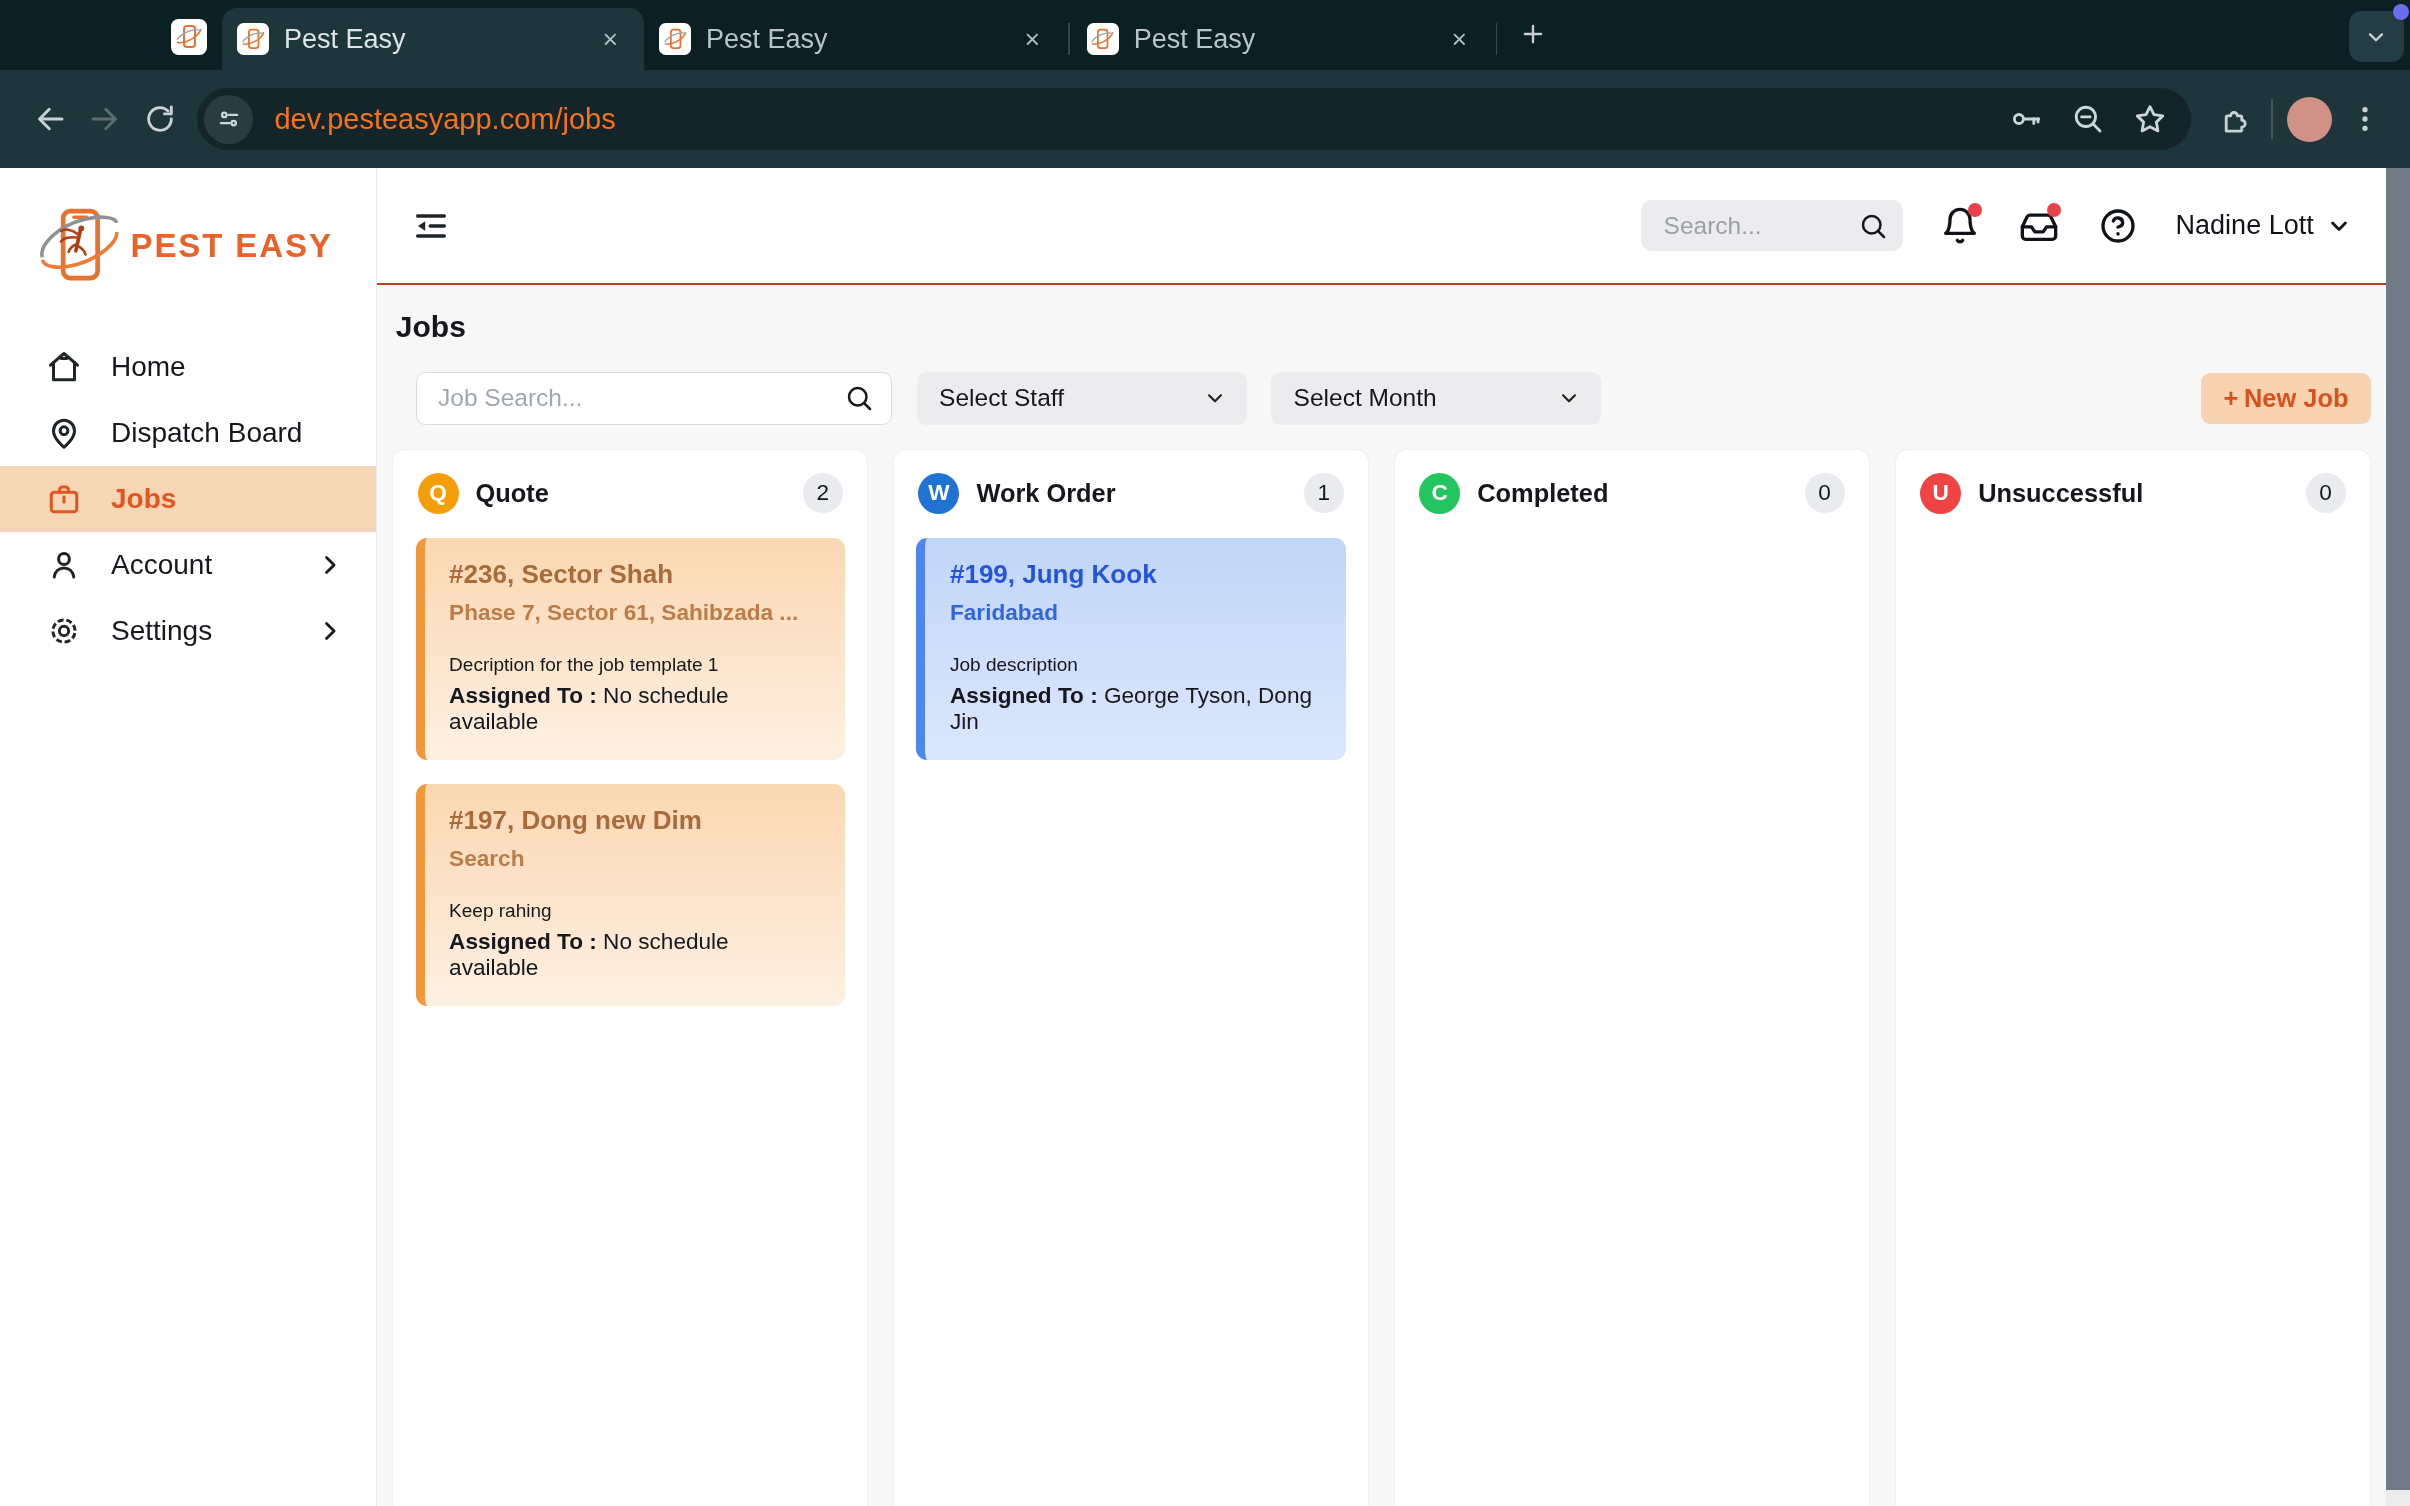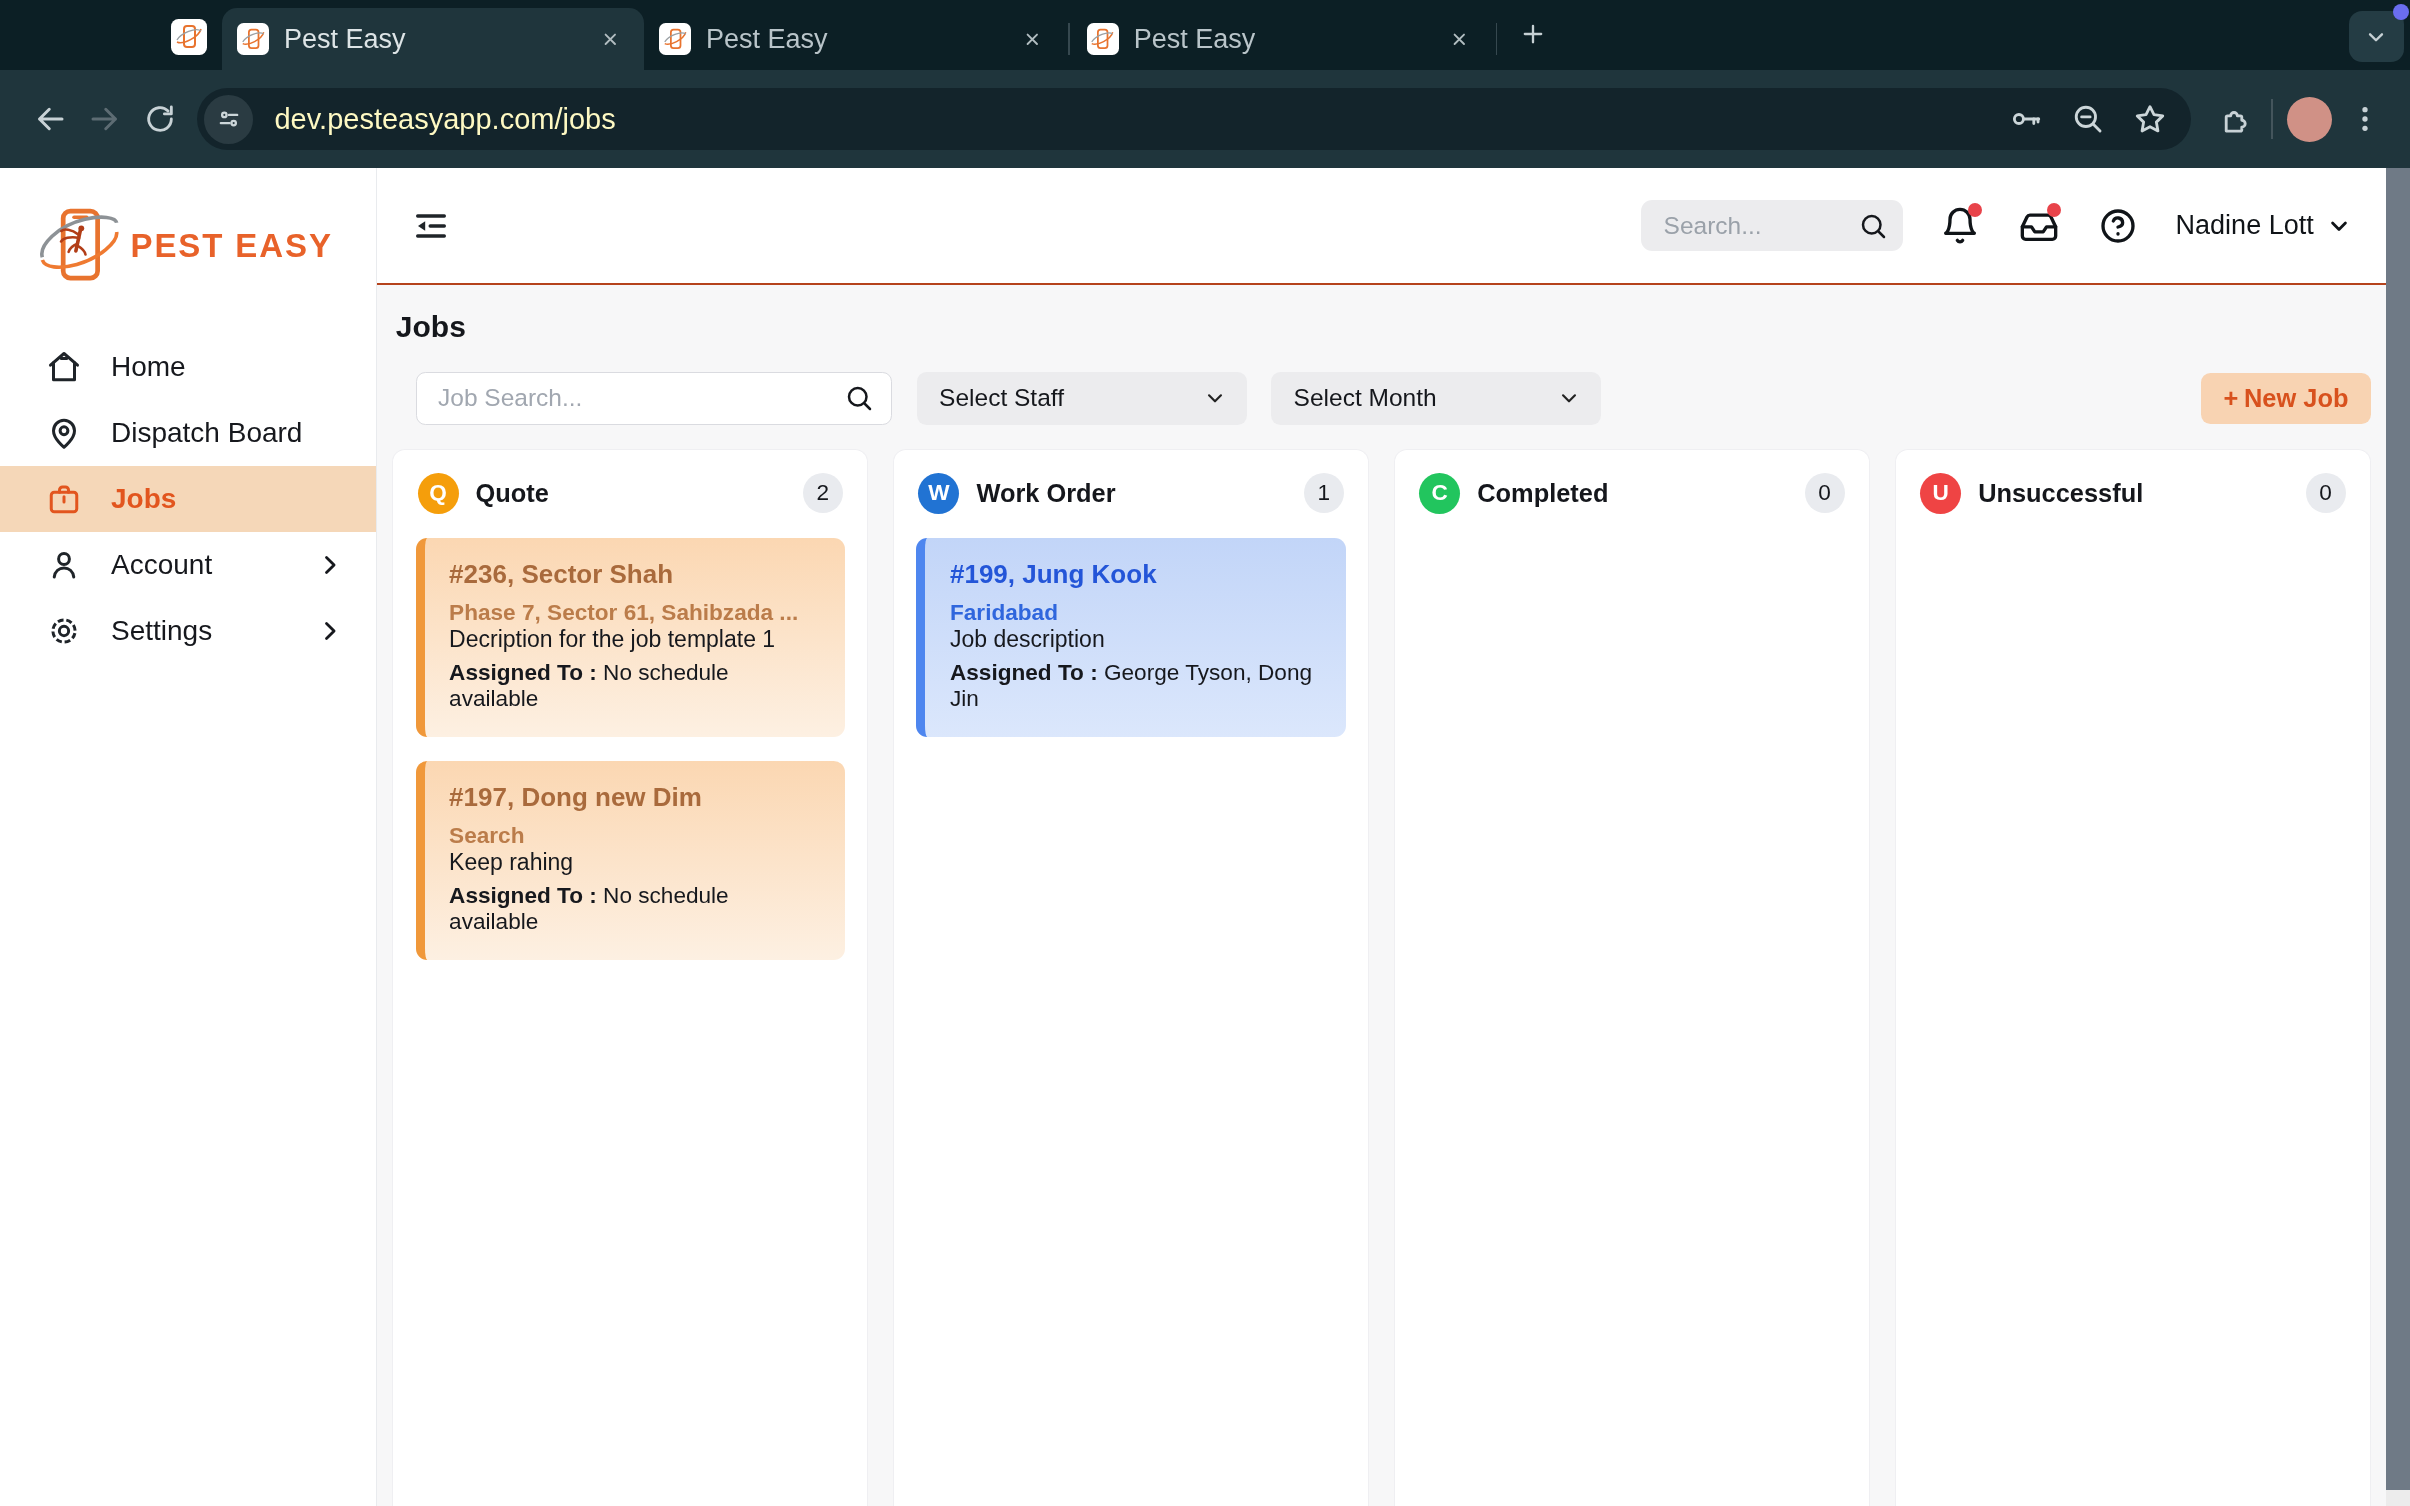--- a/index.html
+++ b/index.html
@@ -24,21 +24,21 @@
   .newtab-btn { width:49px; height:49px; margin:0 0 11.3px 9.4px; color:#c6d0d4; display:grid; place-items:center; border-radius:50%; }
   .tabsearch-btn { position:absolute; right:7.5px; top:11.3px; width:55px; height:51px; border-radius:13px; background:#243c44; color:#c6d0d4; display:grid; place-items:center; }
   .indigo-dot { position:absolute; right:1.9px; top:3.8px; width:16px; height:16px; border-radius:50%; background:#6a6df0; }
 
   
   .toolbar { height:98px; background:#1f353c; display:flex; align-items:center; padding:0 19px 0 22.6px; }
   .tb-btn { width:55px; height:55px; display:grid; place-items:center; color:#c8d2d6; flex:none; }
   .tb-btn.disabled { color:#5d6c73; }
   .addressbar { flex:1; height:62px; background:#13242b; border-radius:31px; display:flex; align-items:center; padding:0 24.5px 0 7.5px; margin:0 15px 0 9.4px; min-width:0; }
   .site-btn { width:49px; height:49px; border-radius:50%; background:#2a3b42; color:#ccd6d9; display:grid; place-items:center; flex:none; }
-  .url { font-size:29px; color:#fef9c3; margin-left:21px; white-space:nowrap; }
+  .url { font-size:29px; color:#f97316; margin-left:21px; white-space:nowrap; }
   .addr-right { margin-left:auto; display:flex; align-items:center; gap:28px; color:#ccd6d9; }
   .tb-sep { width:1.9px; height:40px; background:#44555c; margin:0 9.4px; flex:none; }
   .avatar { width:45px; height:45px; border-radius:50%; background:#d09186; flex:none; }
 
   
   .app { display:flex; height:1339px; background:#f7f7f8; position:relative; }
   .sidebar { width:377px; background:#fff; border-right:0.9px solid #e9ebee; flex:none; }
   .logo { display:flex; align-items:center; gap:7.5px; padding:34px 0 0 36px; }
   .brand { font-size:33px; font-weight:800; color:#e8622a; letter-spacing:1.9px; white-space:nowrap; }
   .nav { margin-top:45px; }
@@ -79,21 +79,21 @@
   .cards { display:flex; flex-direction:column; gap:24.5px; padding:3.8px 22.6px 22.6px; overflow:hidden; }
   .card { border-radius:11.3px; border-left:9.4px solid; padding:21px 24.5px 24.5px; cursor:pointer; }
   .card.quote { border-left-color:#f0983a; background:linear-gradient(180deg,#fbd7b2 0%,#fdf0e2 100%); }
   .card.work  { border-left-color:#4e86ef; background:linear-gradient(180deg,#c2d5f8 0%,#dbe7fc 100%); }
   .card-title { font-size:26px; font-weight:700; }
   .card.quote .card-title { color:#a96a3c; }
   .card.work  .card-title { color:#2355d8; }
   .card-loc { font-size:22.6px; font-weight:600; margin-top:9.4px; }
   .card.quote .card-loc { color:#bb7c4a; }
   .card.work  .card-loc { color:#2f66dd; }
-  .card-desc { font-size:23px; font-weight:500; color:#16181d; margin-top:0; }
+  .card-desc { font-size:19px; font-weight:500; color:#16181d; margin-top:28px; }
   .card-assigned { font-size:22.6px; color:#16181d; margin-top:7.5px; }
   .card-assigned b { font-weight:700; }
 
   .pagescroll { position:absolute; right:0; top:0; width:25.4px; height:1339px; background:#ececec; }
   .pagescroll .thumb { width:25.4px; height:1322px; background:#6f7a86; }
 
   svg { display:block; }
 </style>
 </head>
 <body>

